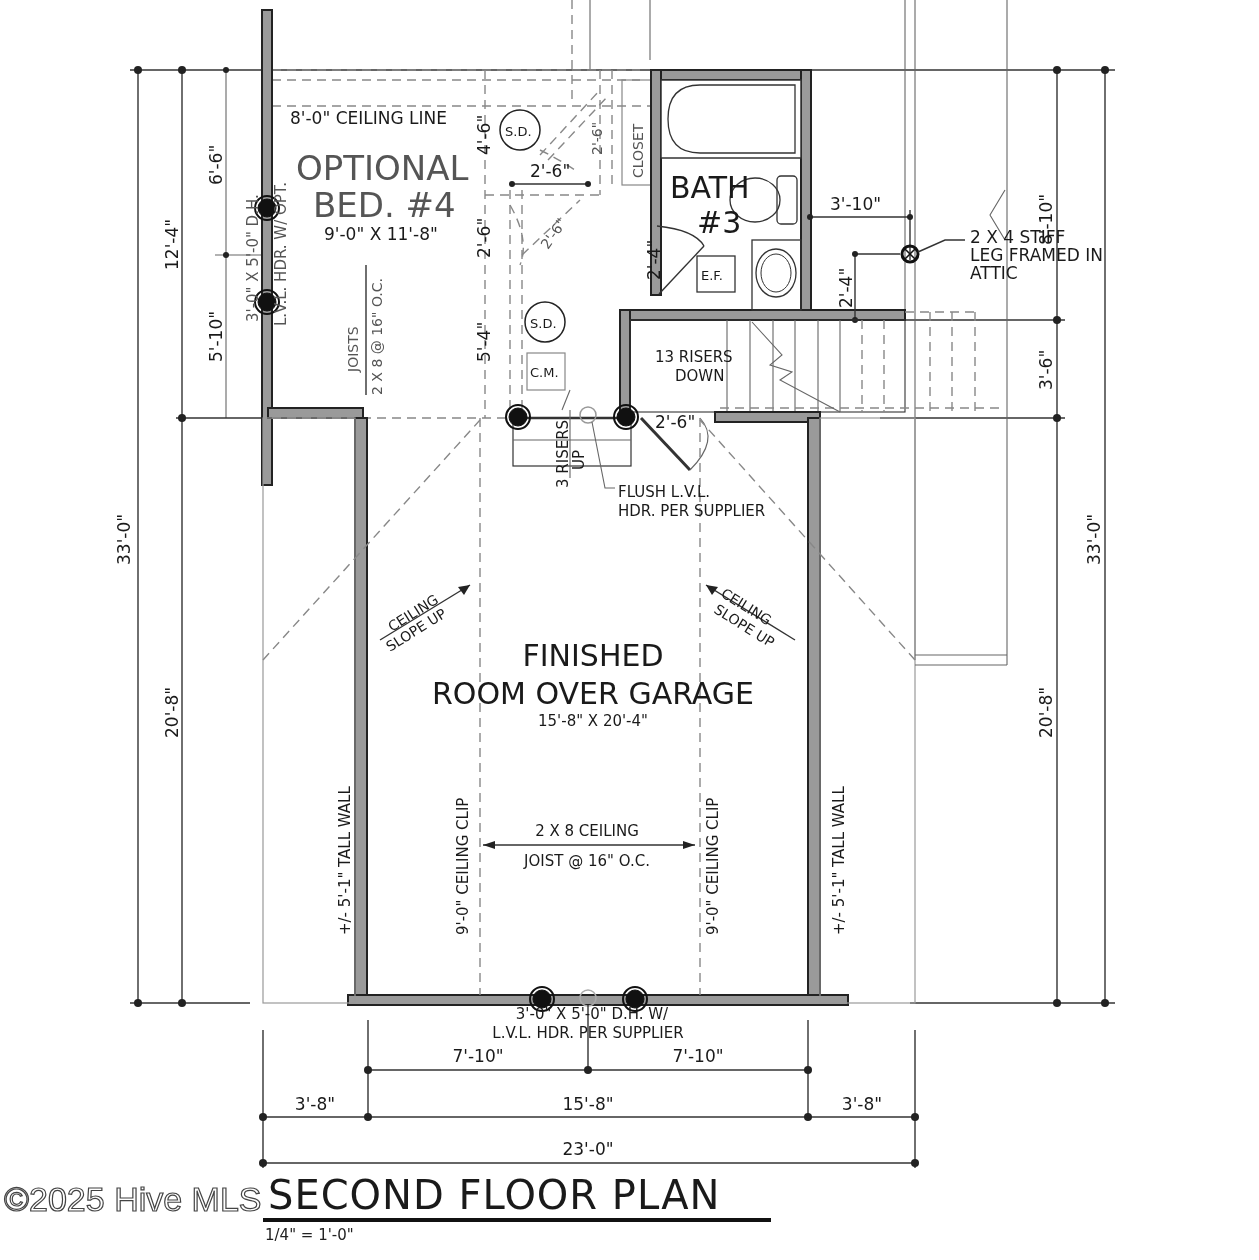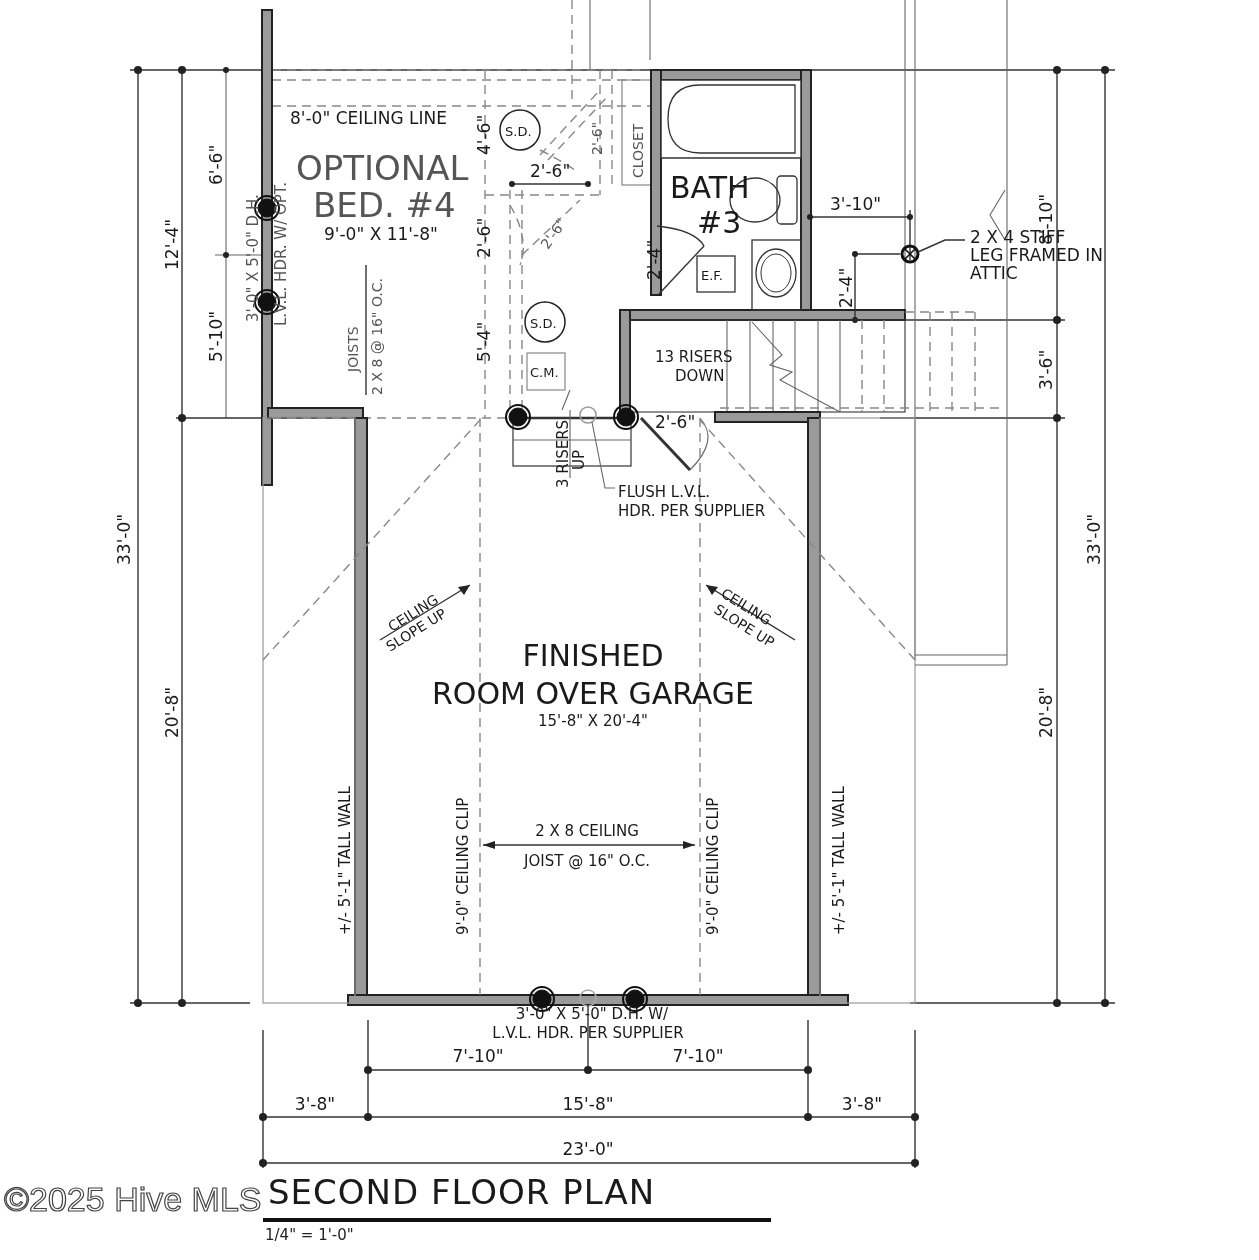--- a/index.html
+++ b/index.html
@@ -8,21 +8,21 @@
   .t { font-family:"DejaVu Sans", sans-serif; fill:#1a1a1a; }
   .dim { font-size:17px; }
   .note { font-size:17px; }
   .wall { fill:#9a9a9a; stroke:#222; stroke-width:2; }
   .line { stroke:#333; stroke-width:1.4; fill:none; }
   .thin { stroke:#666; stroke-width:1.1; fill:none; }
   .dash { stroke:#888; stroke-width:1.4; stroke-dasharray:9 6; fill:none; }
   .dot { fill:#222; }
   .post { fill:#111; stroke:#111; }
   .watermark { position:absolute; left:4px; top:1180px; font-family:"Liberation Sans", sans-serif; font-size:34px; color:transparent; -webkit-text-stroke:1.2px #444; letter-spacing:0px; }
-  .title { position:absolute; left:268px; top:1172px; font-family:"DejaVu Sans", sans-serif; font-size:34px; color:#1a1a1a; letter-spacing:1px; }
+  .title { position:absolute; left:268px; top:1172px; font-family:"DejaVu Sans", sans-serif; font-size:40px; color:#1a1a1a; letter-spacing:1px; }
   .title-rule { position:absolute; left:263px; top:1218px; width:508px; height:4px; background:#111; }
   .scale { position:absolute; left:265px; top:1226px; font-family:"DejaVu Sans", sans-serif; font-size:15px; color:#222; }
 </style>
 </head>
 <body>
 
 <svg width="1259" height="1260" viewBox="0 0 1259 1260">
 
   <g>
     <line class="line" x1="130" y1="70" x2="660" y2="70"></line>

